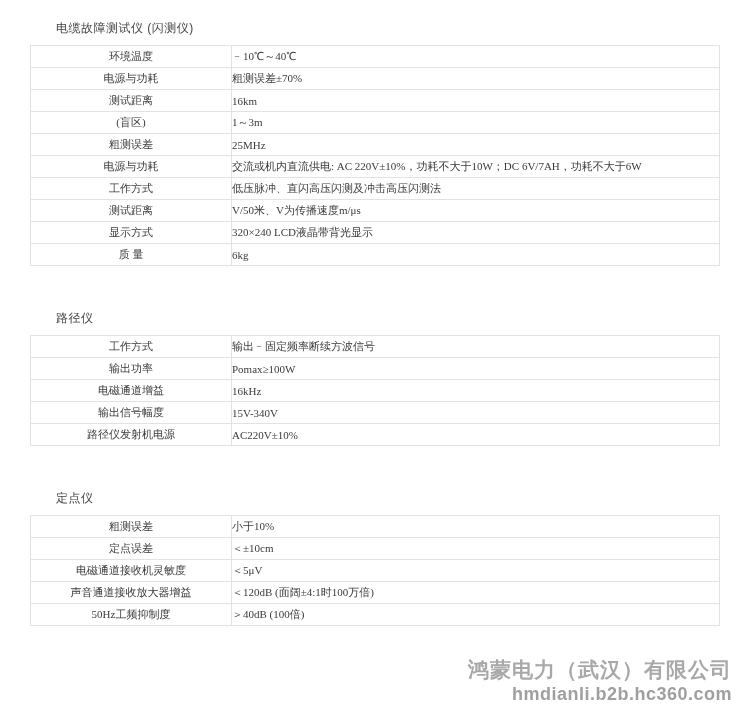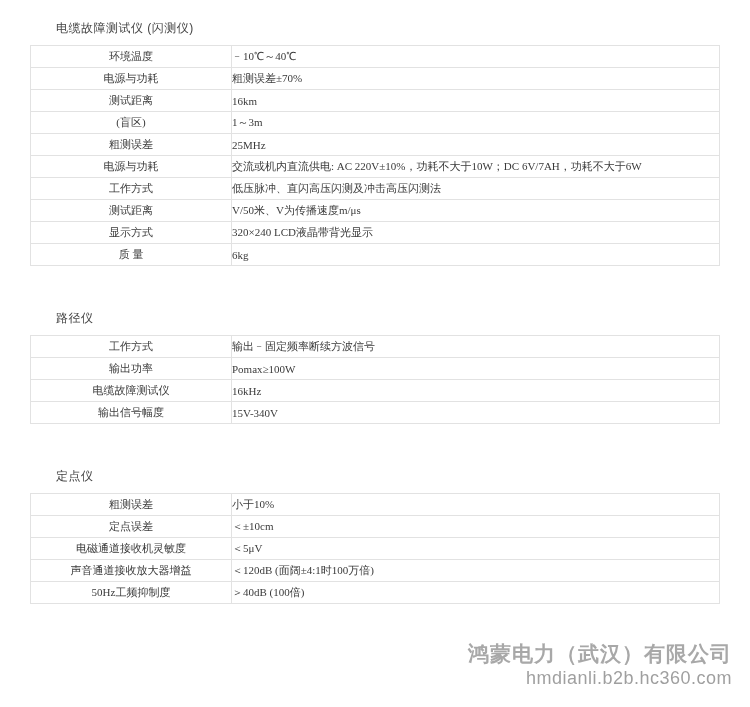--- a/index.html
+++ b/index.html
@@ -59,36 +59,36 @@
   }
   .gap-a { height: 30px; }
   .gap-b { height: 30px; }
   sup {
     font-size: 8px;
     vertical-align: super;
   }
   .watermark {
     position: absolute;
     right: 18px;
-    bottom: 18px;
+    bottom: 2px;
     text-align: right;
     pointer-events: none;
   }
   .wm-line1 {
     font-size: 21px;
     color: #9a9a9a;
     font-weight: bold;
     letter-spacing: 1px;
     line-height: 26px;
     opacity: 0.85;
   }
   .wm-line2 {
     font-size: 18px;
     color: #8f8f8f;
-    font-weight: normal;
+    font-weight: bold;
     letter-spacing: 0.5px;
     line-height: 22px;
     opacity: 0.85;
     font-family: "Liberation Sans", "DejaVu Sans", sans-serif;
   }
 </style>
 </head>
 <body>
 
 <div class="page">
@@ -149,26 +149,30 @@
       <tbody>
         <tr>
           <td class="label">工作方式</td>
           <td class="value">输出﹣固定频率断续方波信号</td>
         </tr>
         <tr>
           <td class="label">输出功率</td>
           <td class="value">Pomax≥100W</td>
         </tr>
         <tr>
-          <td class="label">电缆故障测试仪</td>
+          <td class="label">电磁通道增益</td>
           <td class="value">16kHz</td>
         </tr>
         <tr>
           <td class="label">输出信号幅度</td>
           <td class="value">15V-340V</td>
+        </tr>
+        <tr>
+          <td class="label">路径仪发射机电源</td>
+          <td class="value">AC220V±10%</td>
         </tr>
       </tbody>
     </table>
   </div>
 
   <div class="gap-b"></div>
 
   <div class="section">
     <div class="section-title">定点仪</div>
     <table class="spec">

